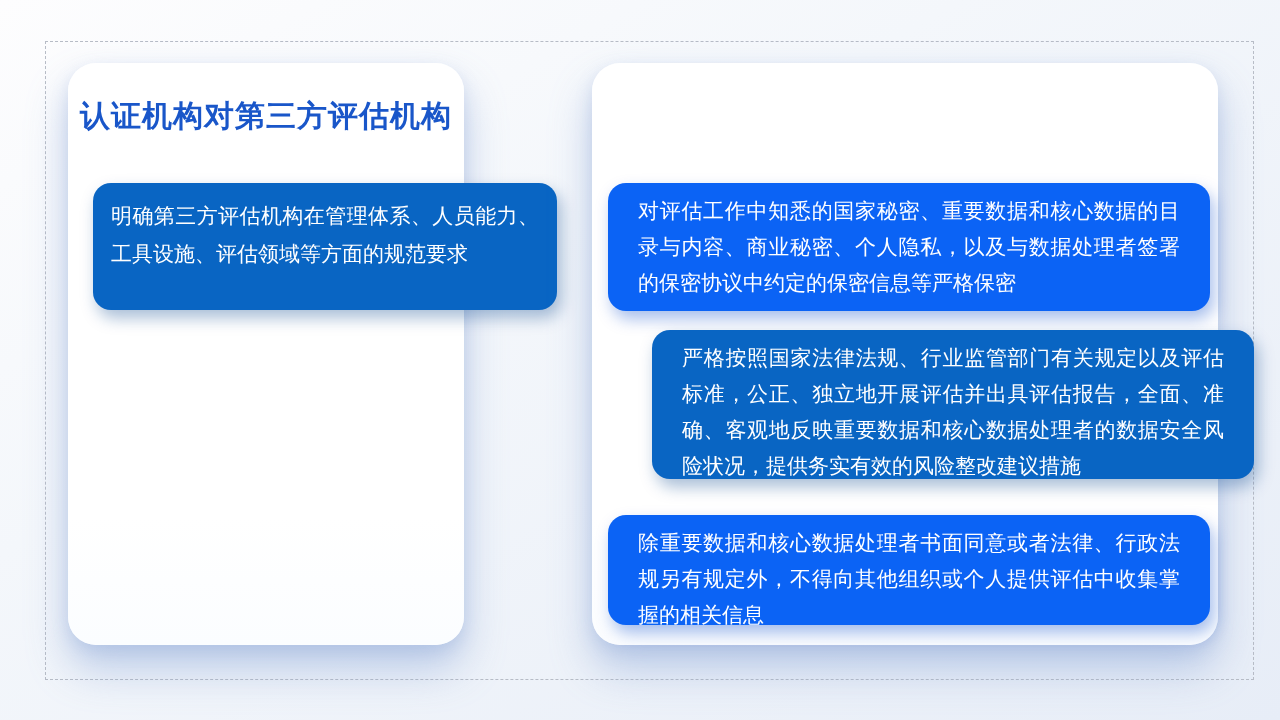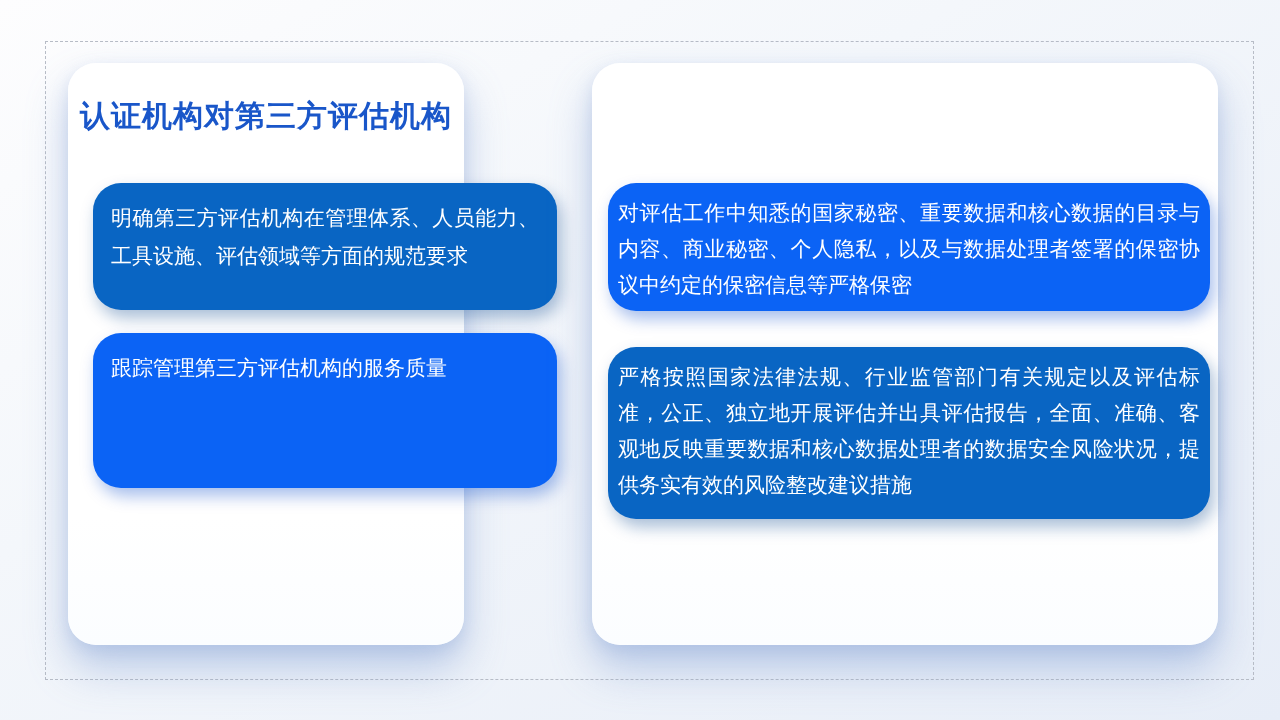--- a/index.html
+++ b/index.html
@@ -28,37 +28,38 @@
     top: 63px;
     height: 582px;
     background: linear-gradient(180deg, #ffffff 0%, #ffffff 78%, #fbfdff 100%);
     border-radius: 28px;
     box-shadow: 0 24px 42px rgba(125, 155, 210, 0.45),
                 0 6px 16px rgba(140, 165, 215, 0.25);
   }
   .card-left {
     left: 68px;
     width: 396px;
+    font-family: Liberation Mono, monospace;
   }
   .card-right {
     left: 592px;
     width: 626px;
   }
   .card-title {
     margin-top: 33px;
     text-align: center;
     font-size: 30px;
     font-weight: bold;
     color: #1956c9;
     letter-spacing: 1px;
   }
   .info-box {
     position: absolute;
     box-sizing: border-box;
-    border-radius: 28px;
+    border-radius: 18px;
     color: #ffffff;
     font-size: 21px;
     text-align: justify;
   }
   .box-dark {
     background: #0965c3;
     box-shadow: 4px 8px 16px rgba(8, 70, 140, 0.35);
   }
   .box-bright {
     background: #0b63f5;
@@ -71,38 +72,39 @@
     padding: 16px 18px;
     line-height: 38px;
   }
   .card-left .box-1 { top: 120px; height: 127px; }
   .card-left .box-2 { top: 270px; height: 155px; }
   .card-left .box-3 { top: 450px; height: 113px; }
   
   .card-right .info-box {
     left: 16px;
     width: 602px;
-    padding: 12px 10px;
+    padding: 12px 30px;
     line-height: 36px;
+    font-family: Liberation Mono, monospace;
   }
   .card-right .box-1 { top: 120px; height: 128px; }
-  .card-right .box-2 { top: 284px; height: 172px; }
+  .card-right .box-2 { top: 267px; height: 149px; margin-left: 44px; }
   .card-right .box-3 { top: 452px; height: 110px; }
 </style>
 </head>
 <body>
 
 <div>
 
   <div class="dashed-frame"></div>
 
   <div class="card card-left">
     <div class="card-title">认证机构对第三方评估机构</div>
     <div class="info-box box-dark box-1">明确第三方评估机构在管理体系、人员能力、工具设施、评估领域等方面的规范要求</div>
-    <div class="info-box box-bright box-2">跟踪管理第三方评估机构的服务质量</div>
   </div>
 
   <div class="card card-right">
     <div class="info-box box-bright box-1">对评估工作中知悉的国家秘密、重要数据和核心数据的目录与内容、商业秘密、个人隐私，以及与数据处理者签署的保密协议中约定的保密信息等严格保密</div>
     <div class="info-box box-dark box-2">严格按照国家法律法规、行业监管部门有关规定以及评估标准，公正、独立地开展评估并出具评估报告，全面、准确、客观地反映重要数据和核心数据处理者的数据安全风险状况，提供务实有效的风险整改建议措施</div>
+    <div class="info-box box-bright box-3">除重要数据和核心数据处理者书面同意或者法律、行政法规另有规定外，不得向其他组织或个人提供评估中收集掌握的相关信息</div>
   </div>
 
 </div>
 
 </body></html>

